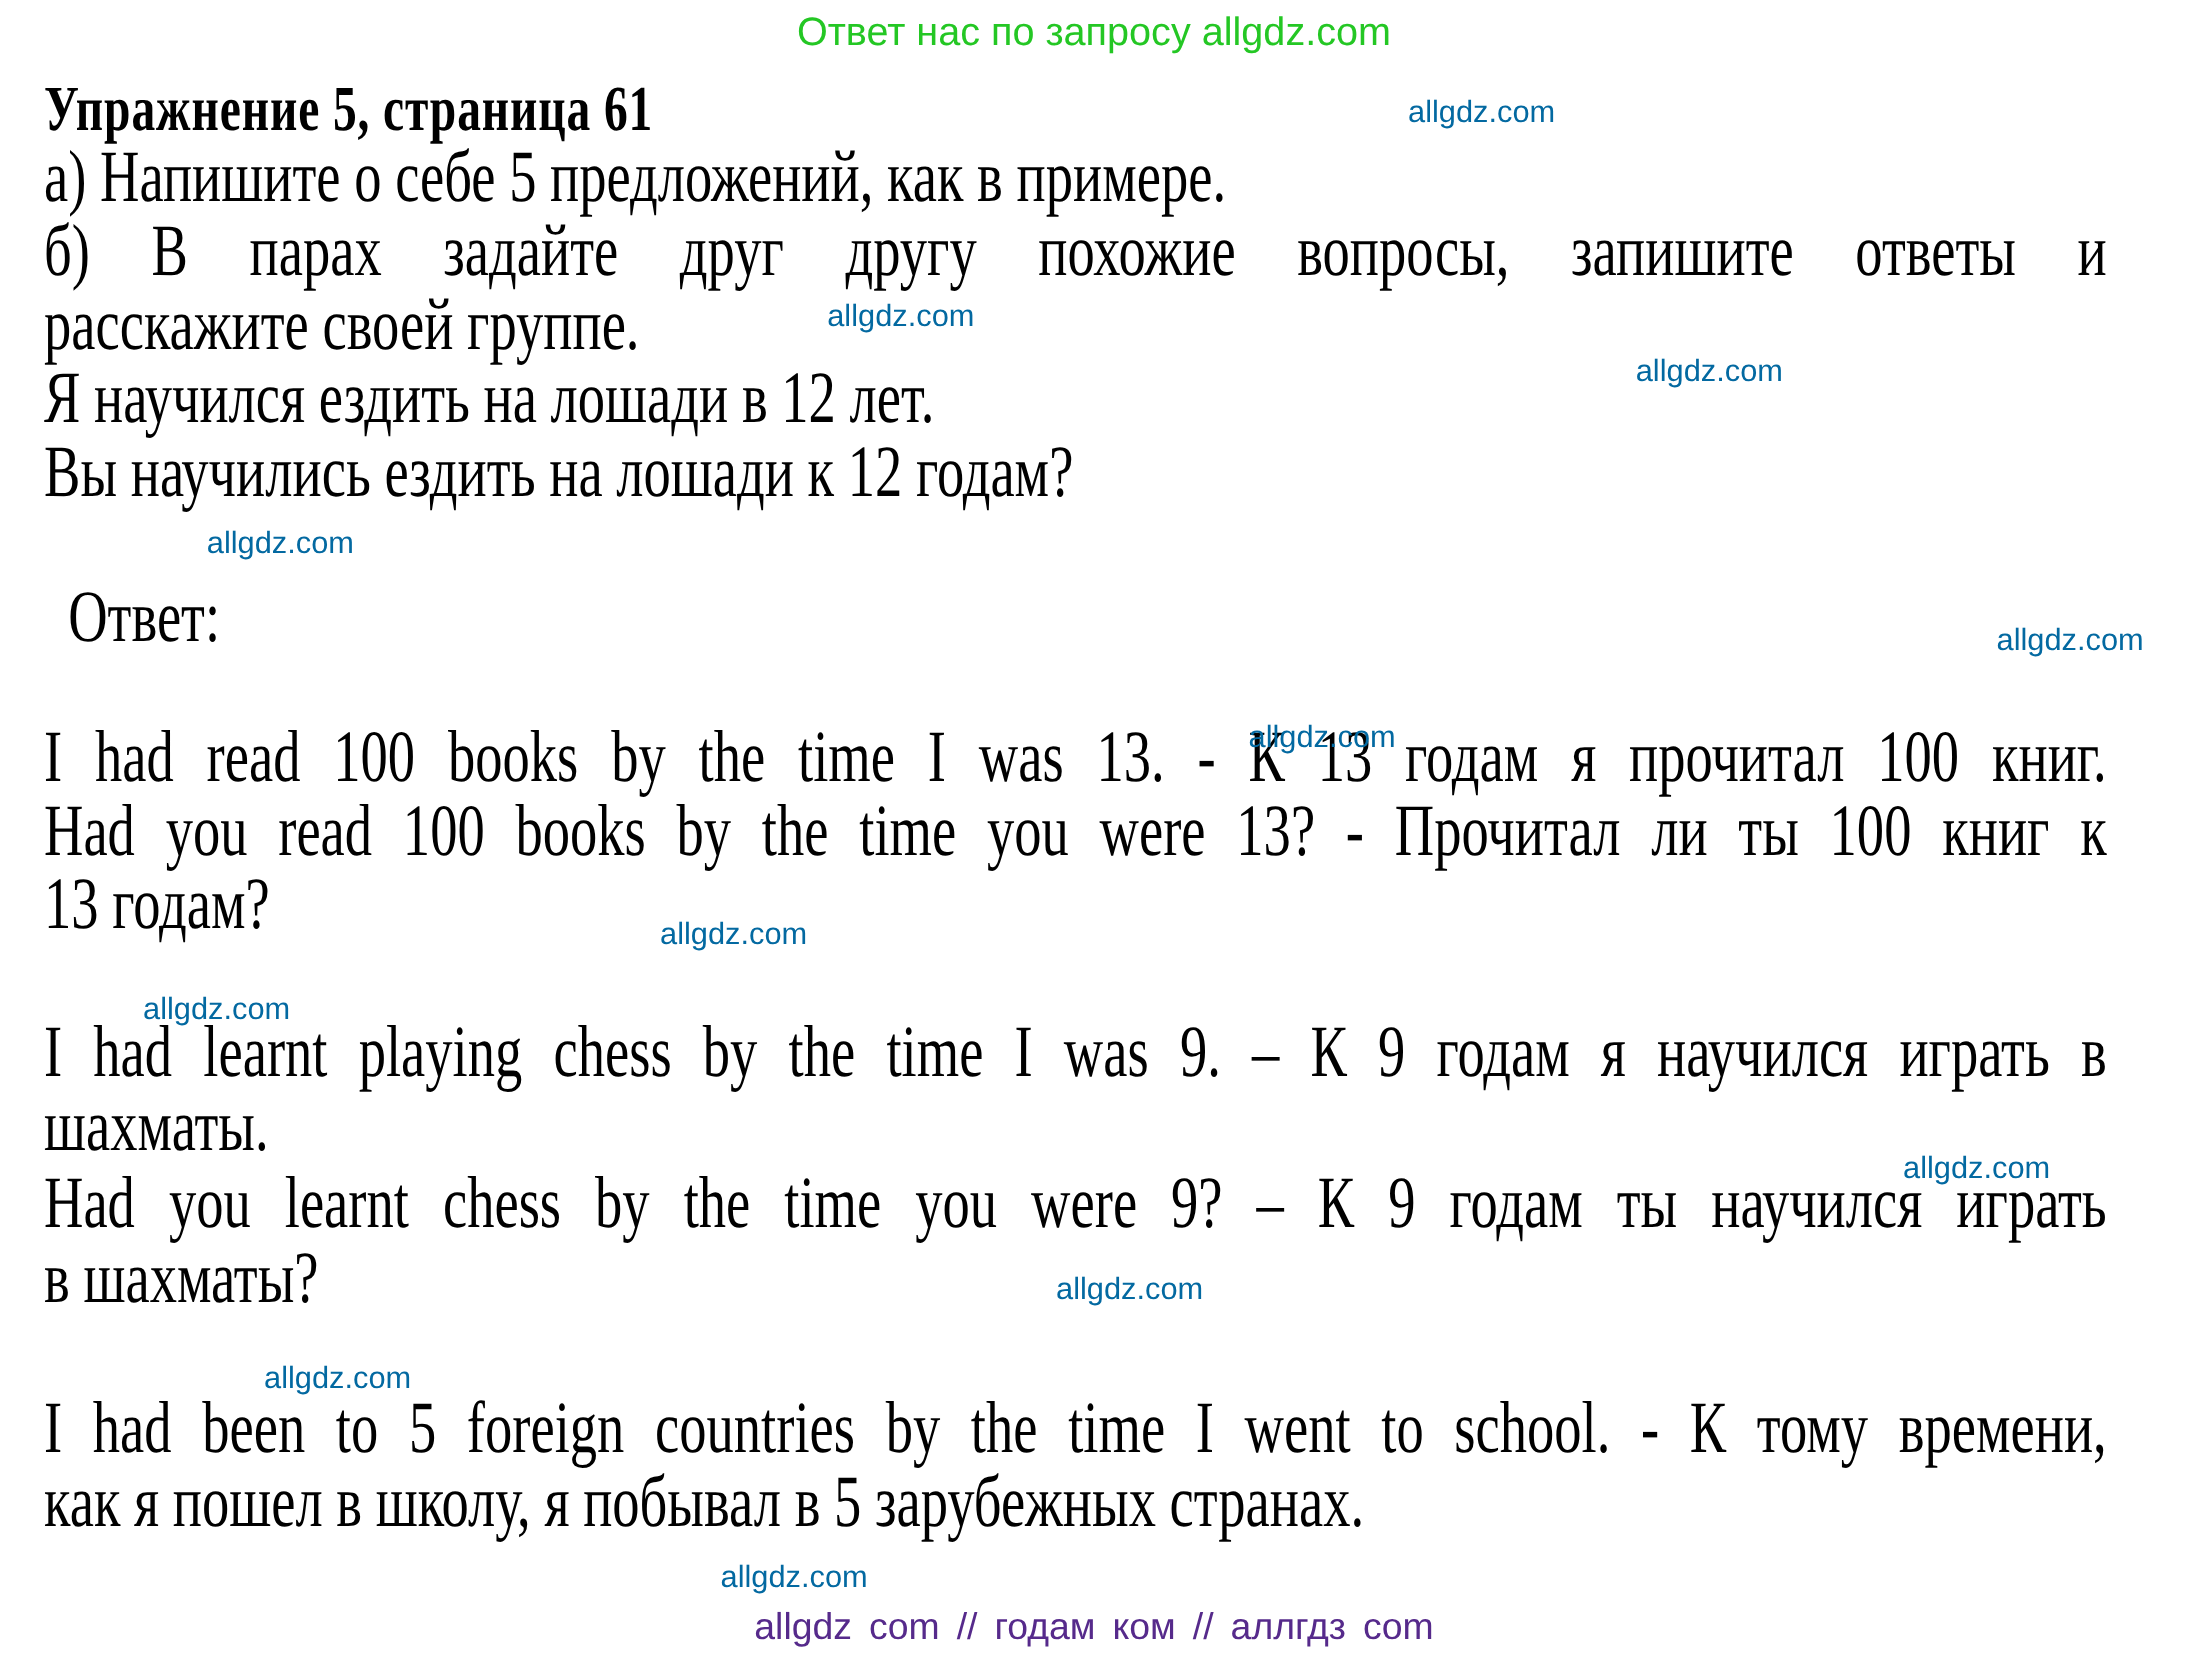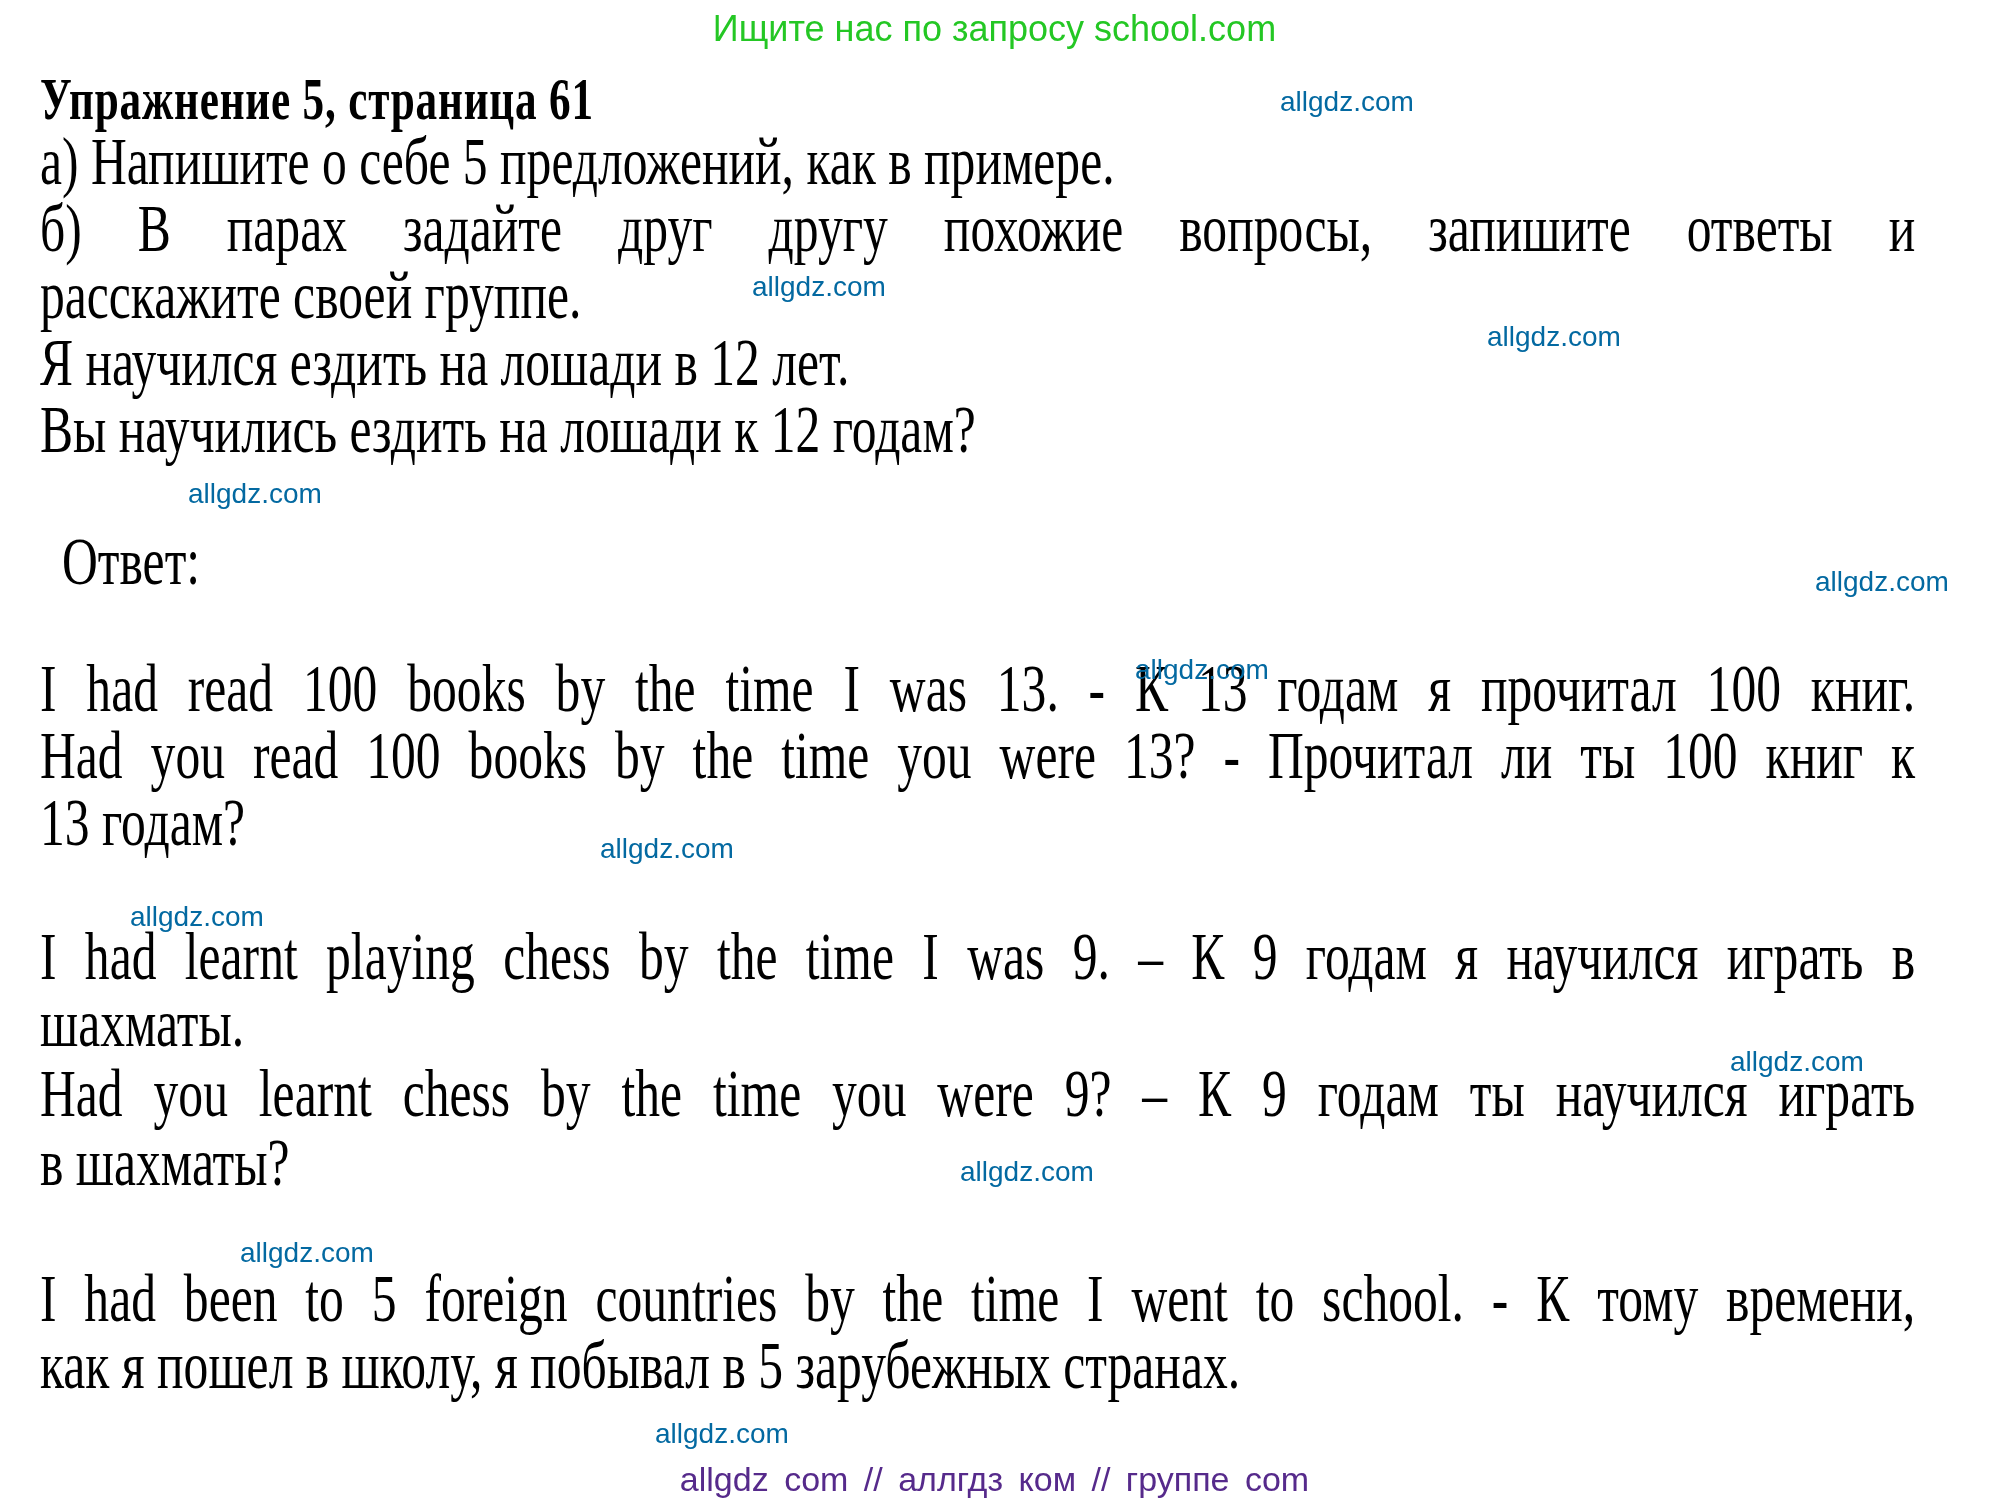--- a/index.html
+++ b/index.html
@@ -60,21 +60,21 @@
     font-size: 28px;
     color: #0369a1;
     white-space: nowrap;
   }
 </style>
 </head>
 <body>
 
 <div class="doc">
 
-  <div class="banner">Ищите нас по запросу school.com</div>
+  <div class="banner">Ответ нас по запросу allgdz.com</div>
 
   <div class="bline heading" style="top:70px">Упражнение 5, страница 61</div>
 
   <div class="bline" style="top:128px">а) Напишите о себе 5 предложений, как в примере.</div>
   <div class="bline j" style="top:195px">б) В парах задайте друг другу похожие вопросы, запишите ответы и</div>
   <div class="bline" style="top:262px">расскажите своей группе.</div>
   <div class="bline" style="top:329px">Я научился ездить на лошади в 12 лет.</div>
   <div class="bline" style="top:396px">Вы научились ездить на лошади к 12 годам?</div>
 
   <div class="bline" style="top:528px; left:62px">Ответ:</div>
@@ -97,15 +97,15 @@
   <div class="wm" style="left:188px;  top:478px">allgdz.com</div>
   <div class="wm" style="left:1815px; top:566px">allgdz.com</div>
   <div class="wm" style="left:1135px; top:654px">allgdz.com</div>
   <div class="wm" style="left:600px;  top:833px">allgdz.com</div>
   <div class="wm" style="left:130px;  top:901px">allgdz.com</div>
   <div class="wm" style="left:1730px; top:1046px">allgdz.com</div>
   <div class="wm" style="left:960px;  top:1156px">allgdz.com</div>
   <div class="wm" style="left:240px;  top:1237px">allgdz.com</div>
   <div class="wm" style="left:655px;  top:1418px">allgdz.com</div>
 
-  <div class="footer">allgdz com // аллгдз ком // группе com</div>
+  <div class="footer">allgdz com // годам ком // аллгдз com</div>
 
 </div>
 
 </body></html>

